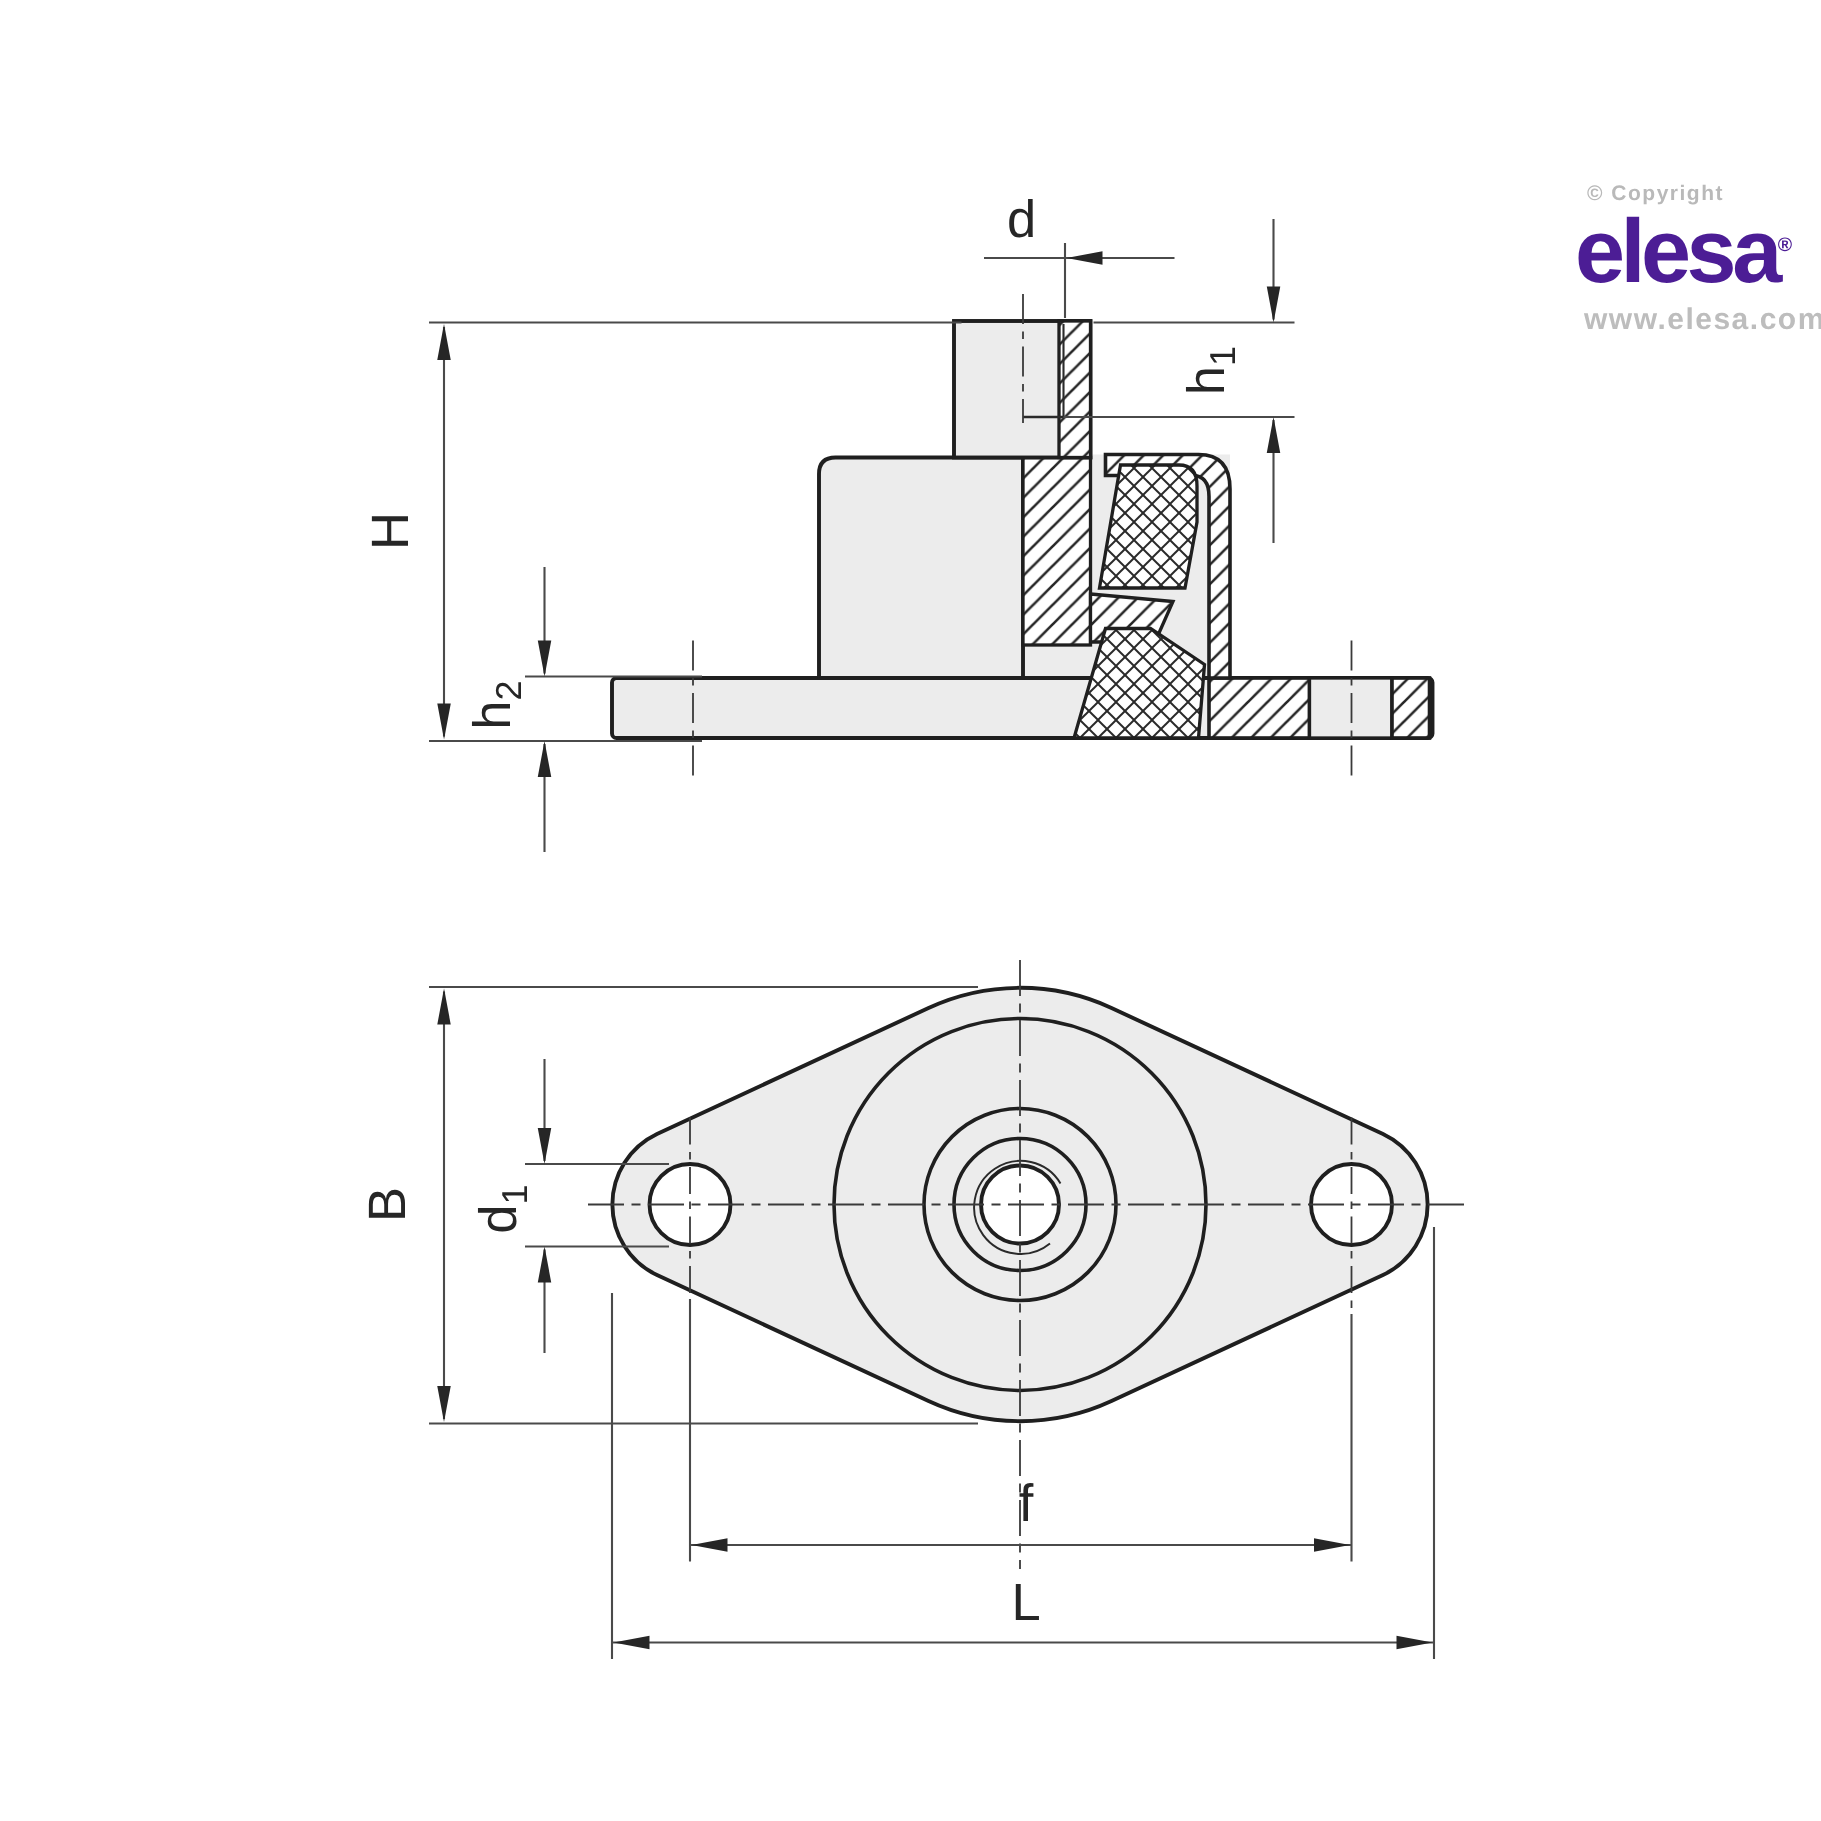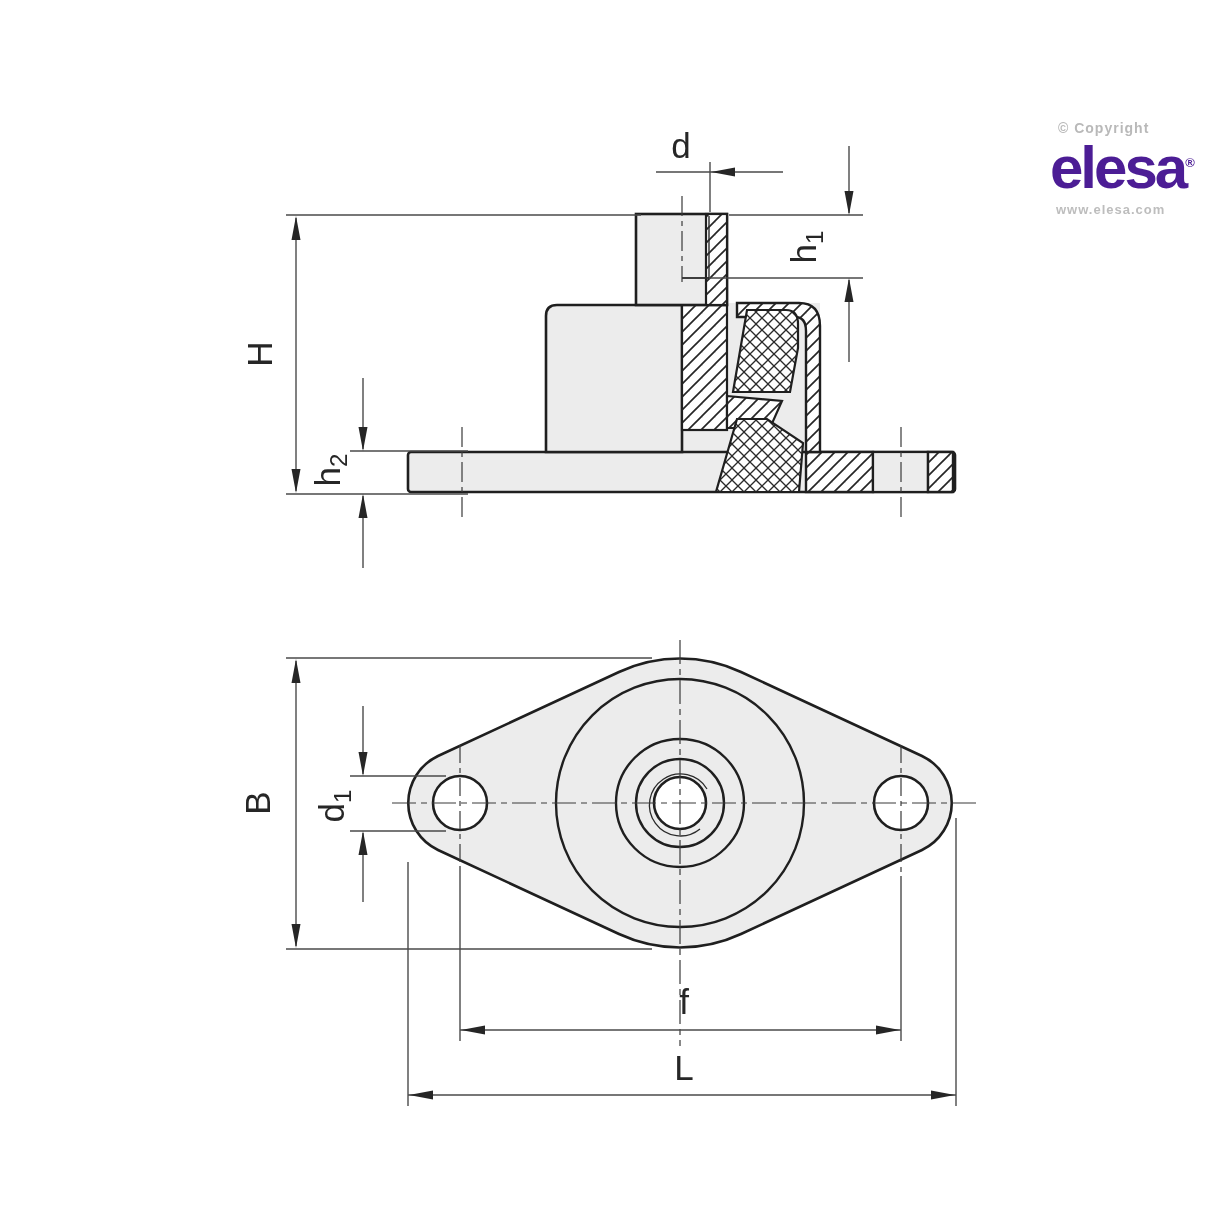--- a/index.html
+++ b/index.html
@@ -7,21 +7,21 @@
          font-family:"Liberation Sans",sans-serif;}
   svg{position:absolute;left:0;top:0;}
   .dim-label{font-family:"Liberation Sans",sans-serif;font-size:35px;fill:#262626;}
   .dim-label .sub{font-size:24px;}
   #logo{position:absolute;left:1050px;top:88px;width:160px;text-align:left;color:#bcbcbc;
         user-select:none;margin-top:32px;}
   #logo .copy{font-size:14px;font-weight:700;color:#b9b9b9;letter-spacing:1px;margin-left:8px;}
   #logo .brand{font-size:60px;font-weight:700;color:#4c1d95;line-height:1.0;letter-spacing:-3px;
         margin-top:2px;}
   #logo .reg{font-size:13px;vertical-align:super;letter-spacing:0;}
-  #logo .url{font-size:13px;font-weight:700;color:#bdbdbd;margin-top:4px;margin-left:6px;letter-spacing:1px;}
+  #logo .url{font-size:20px;font-weight:700;color:#bdbdbd;margin-top:4px;margin-left:6px;letter-spacing:1px;}
 </style>
 </head>
 <body>
 
 <div id="stage">
 
 <svg width="1214" height="1214" viewBox="0 0 1214 1214">
   <defs>
 
     <pattern id="mh" width="13" height="13" patternUnits="userSpaceOnUse">

